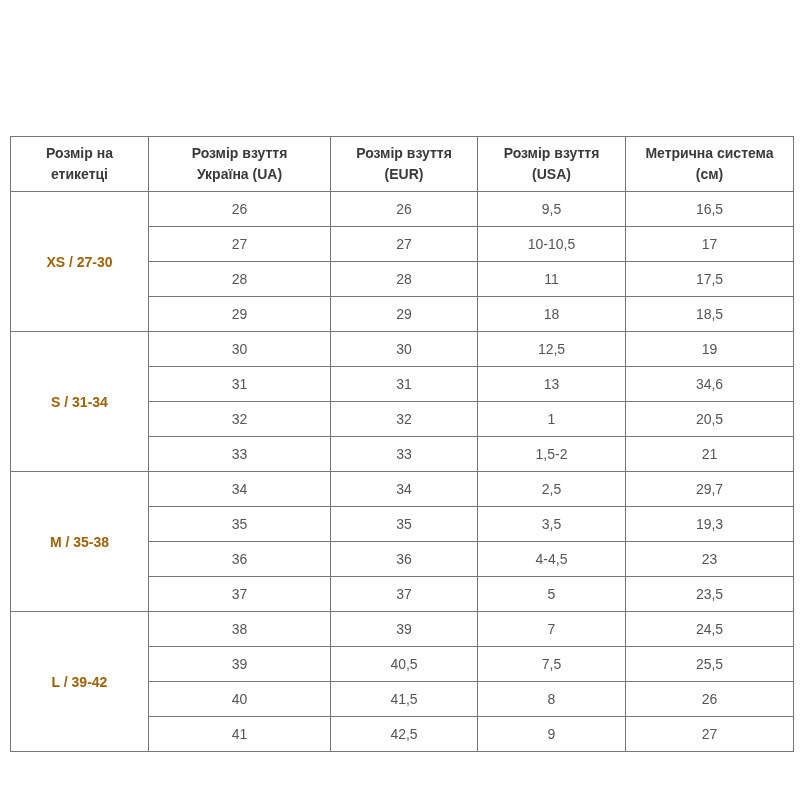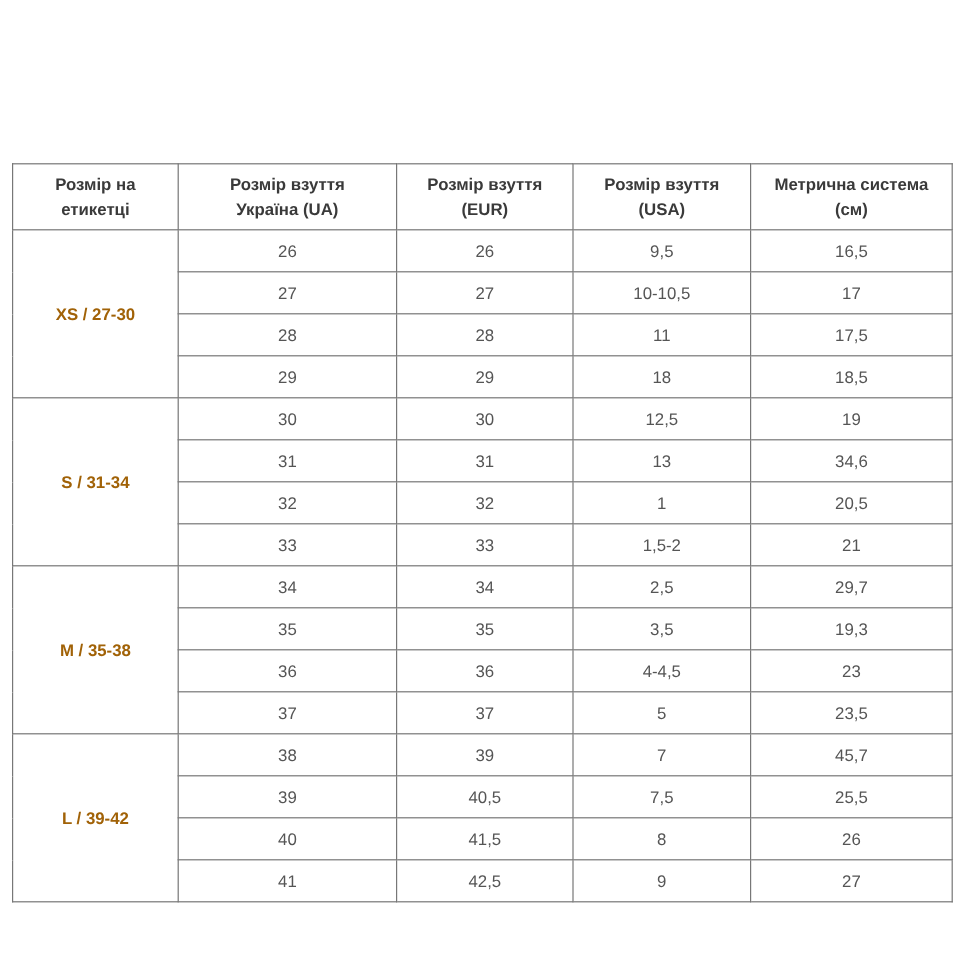--- a/index.html
+++ b/index.html
@@ -156,21 +156,21 @@
         <td>37</td>
         <td>5</td>
         <td>23,5</td>
       </tr>
 
       <tr>
         <td class="group-cell" rowspan="4">L / 39-42</td>
         <td>38</td>
         <td>39</td>
         <td>7</td>
-        <td>45,7</td>
+        <td>24,5</td>
       </tr>
       <tr>
         <td>39</td>
         <td>40,5</td>
         <td>7,5</td>
         <td>25,5</td>
       </tr>
       <tr>
         <td>40</td>
         <td>41,5</td>

